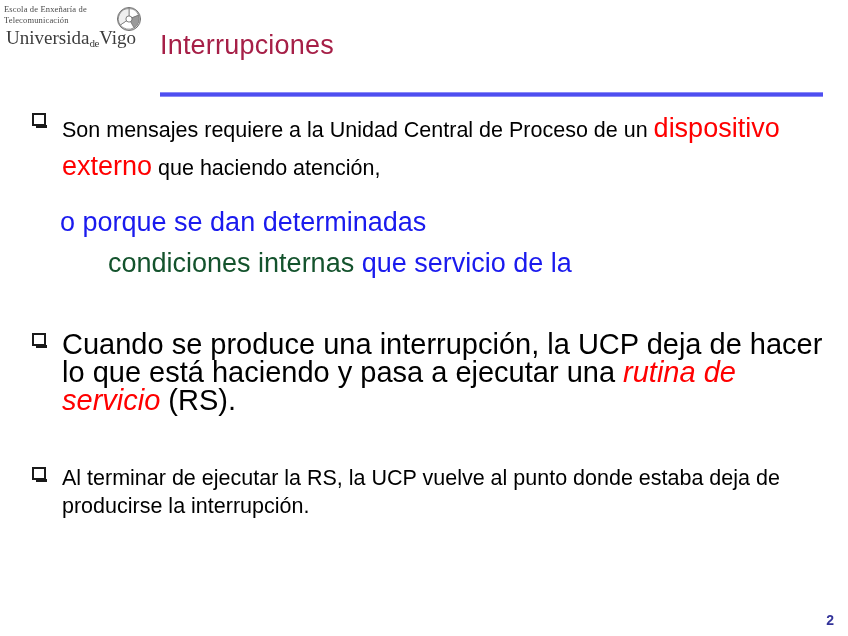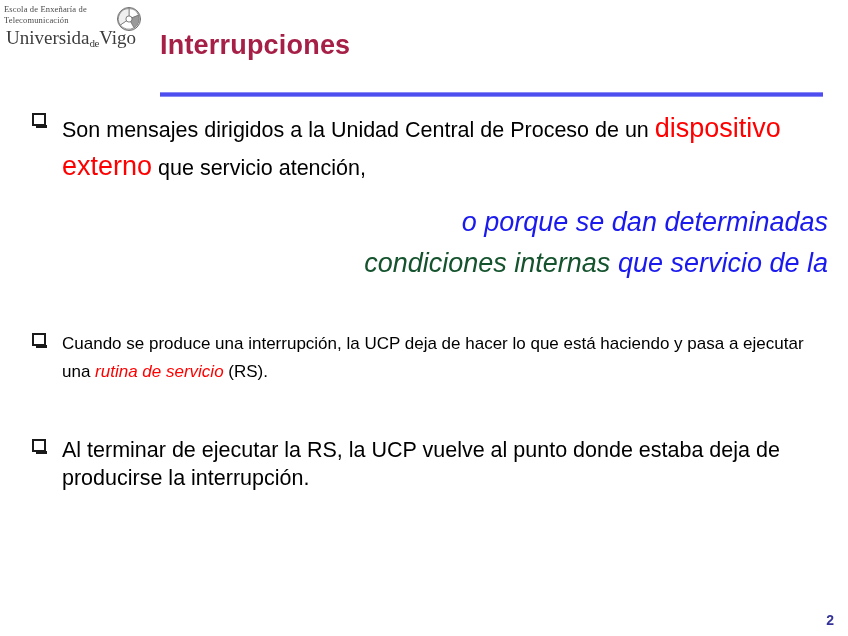--- a/index.html
+++ b/index.html
@@ -60,21 +60,21 @@
     margin-top: 16px;
   }
 
   
   .slide-title {
     position: absolute;
     left: 160px;
     top: 30px;
     width: 660px;
     font-size: 27px;
-    font-weight: bold;
+    font-weight: normal;
     color: #a61f47;
     letter-spacing: 0.2px;
   }
   .title-rule {
     position: absolute;
     left: 160px;
     top: 92px;
     width: 663px;
     height: 5px;
     background: #4e4ef0;
@@ -119,39 +119,37 @@
     line-height: 36px;
     margin-top: 0;
   }
   .para-1 .big-red {
     color: #ff0000;
     font-size: 27px;
   }
 
   .blue-block {
     margin-top: 16px;
-    margin-left: 20px;
+    margin-left: 32px;
     font-size: 27px;
-    font-style: italic;
     color: #1a1aee;
     line-height: 41px;
-    text-align: right;
   }
   .blue-block .l2,
   .blue-block .l3 {
     display: block;
     margin-left: 48px;
   }
   .blue-block .red-ital {
     color: #14532d;
   }
 
   .para-2 {
     margin-top: 46px;
-    font-size: 17px;
+    font-size: 29px;
     line-height: 28px;
   }
   .para-2 .red-ital,
   .para-3 .red-ital {
     color: #ff0000;
     font-style: italic;
   }
 
   .para-3 {
     margin-top: 50px;
@@ -192,21 +190,21 @@
   </div>
 </div>
 
 <div class="slide-title">Interrupciones</div>
 <div class="title-rule"></div>
 
 <div class="body-area">
 
   <div class="bullet-row para-1">
     <span class="bullet-marker"></span>
-    <span>Son mensajes dirigidos a la Unidad Central de Proceso de un </span><span class="big-red">dispositivo externo</span><span> que servicio atención,</span>
+    <span>Son mensajes requiere a la Unidad Central de Proceso de un </span><span class="big-red">dispositivo externo</span><span> que haciendo atención,</span>
   </div>
 
   <div class="blue-block">
     <span class="l1">o porque se dan determinadas</span>
     <span class="l2"><span class="red-ital">condiciones internas</span><span> que servicio de la</span></span>
   </div>
 
   <div class="bullet-row para-2">
     <span class="bullet-marker"></span>
     <span>Cuando se produce una interrupción, la UCP deja de hacer lo que está haciendo y pasa a ejecutar una </span><span class="red-ital">rutina de servicio</span><span> (RS).</span>

